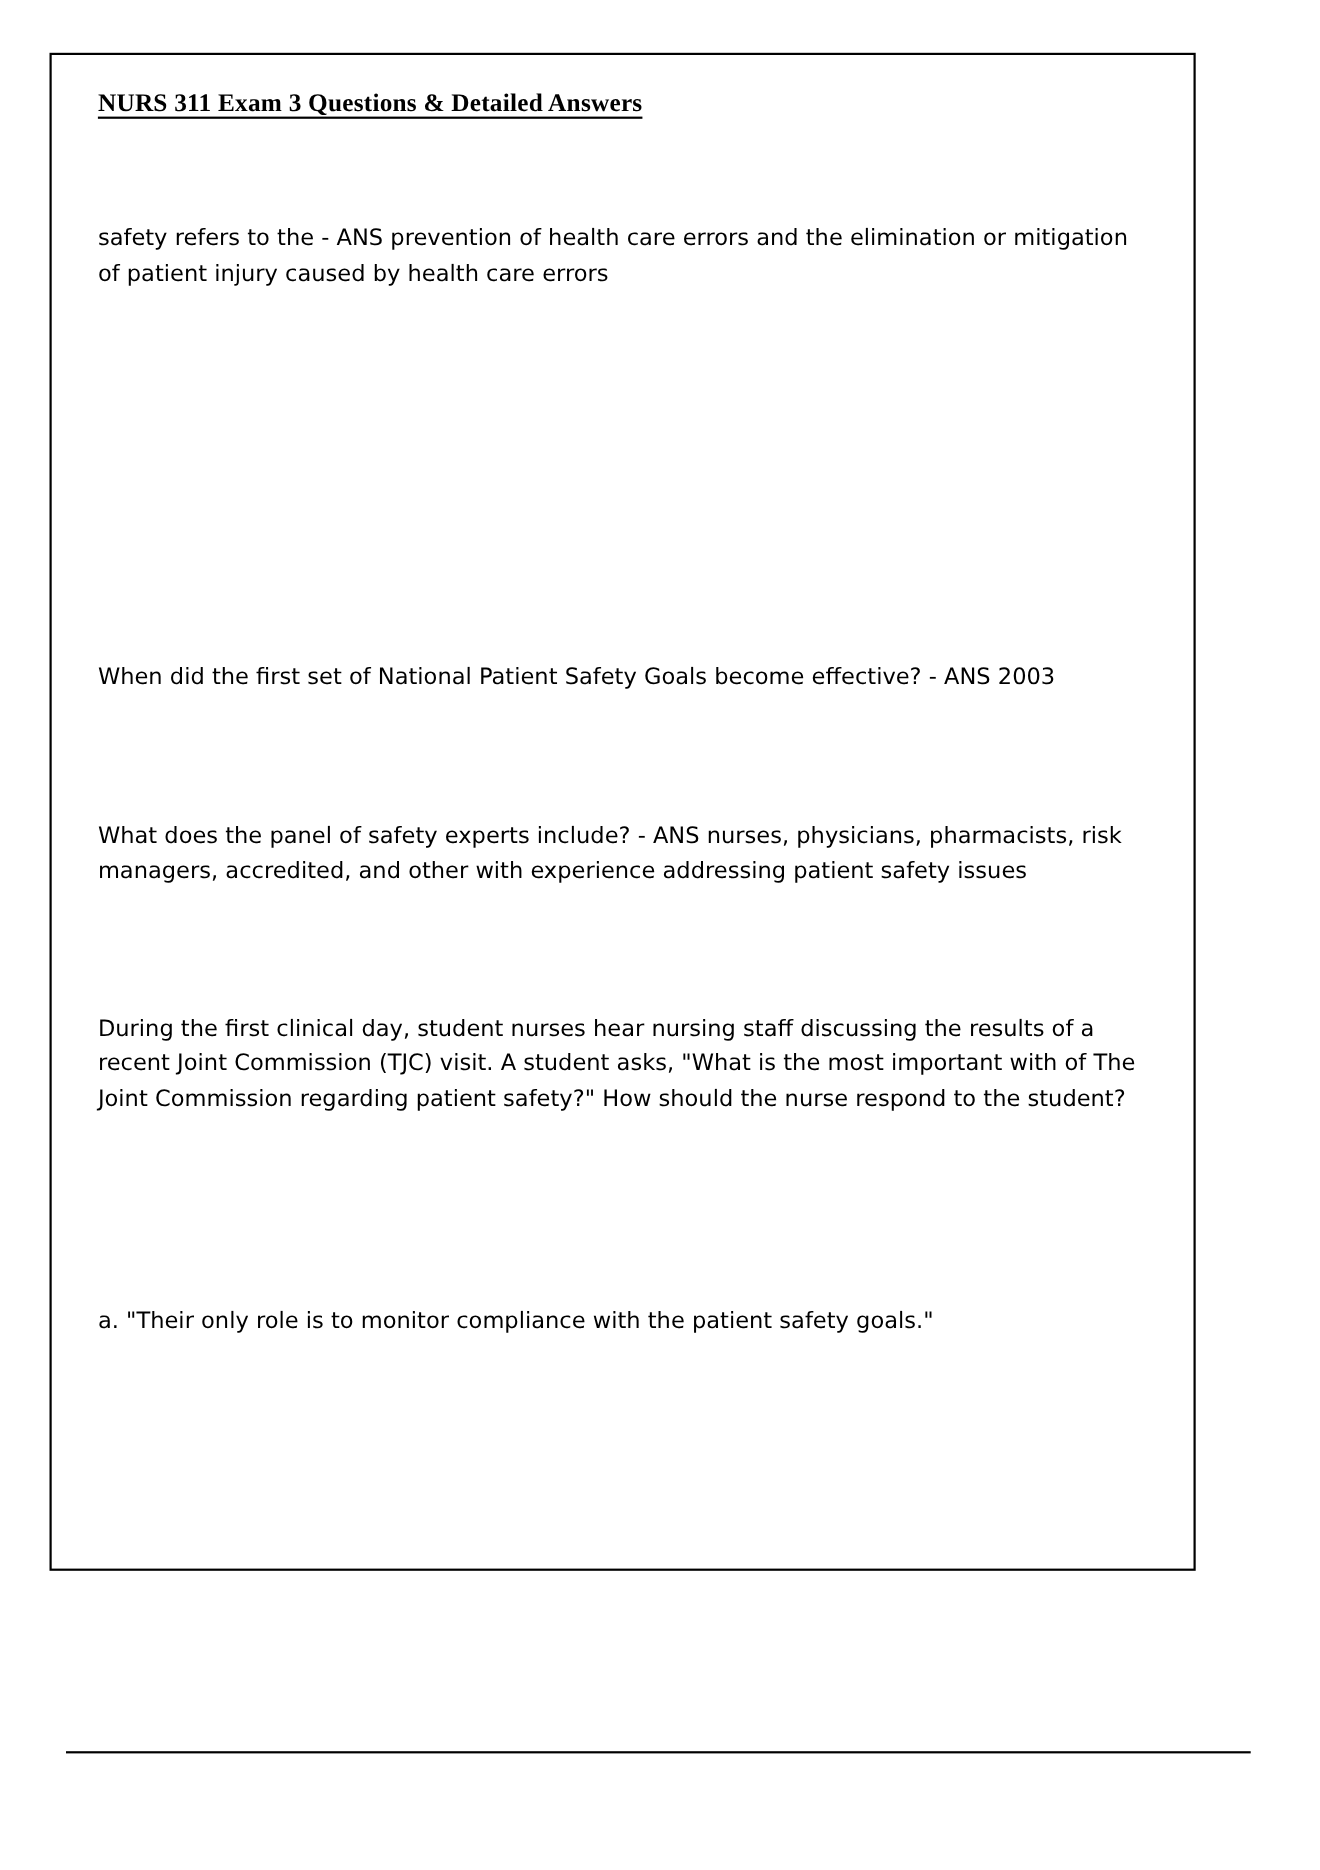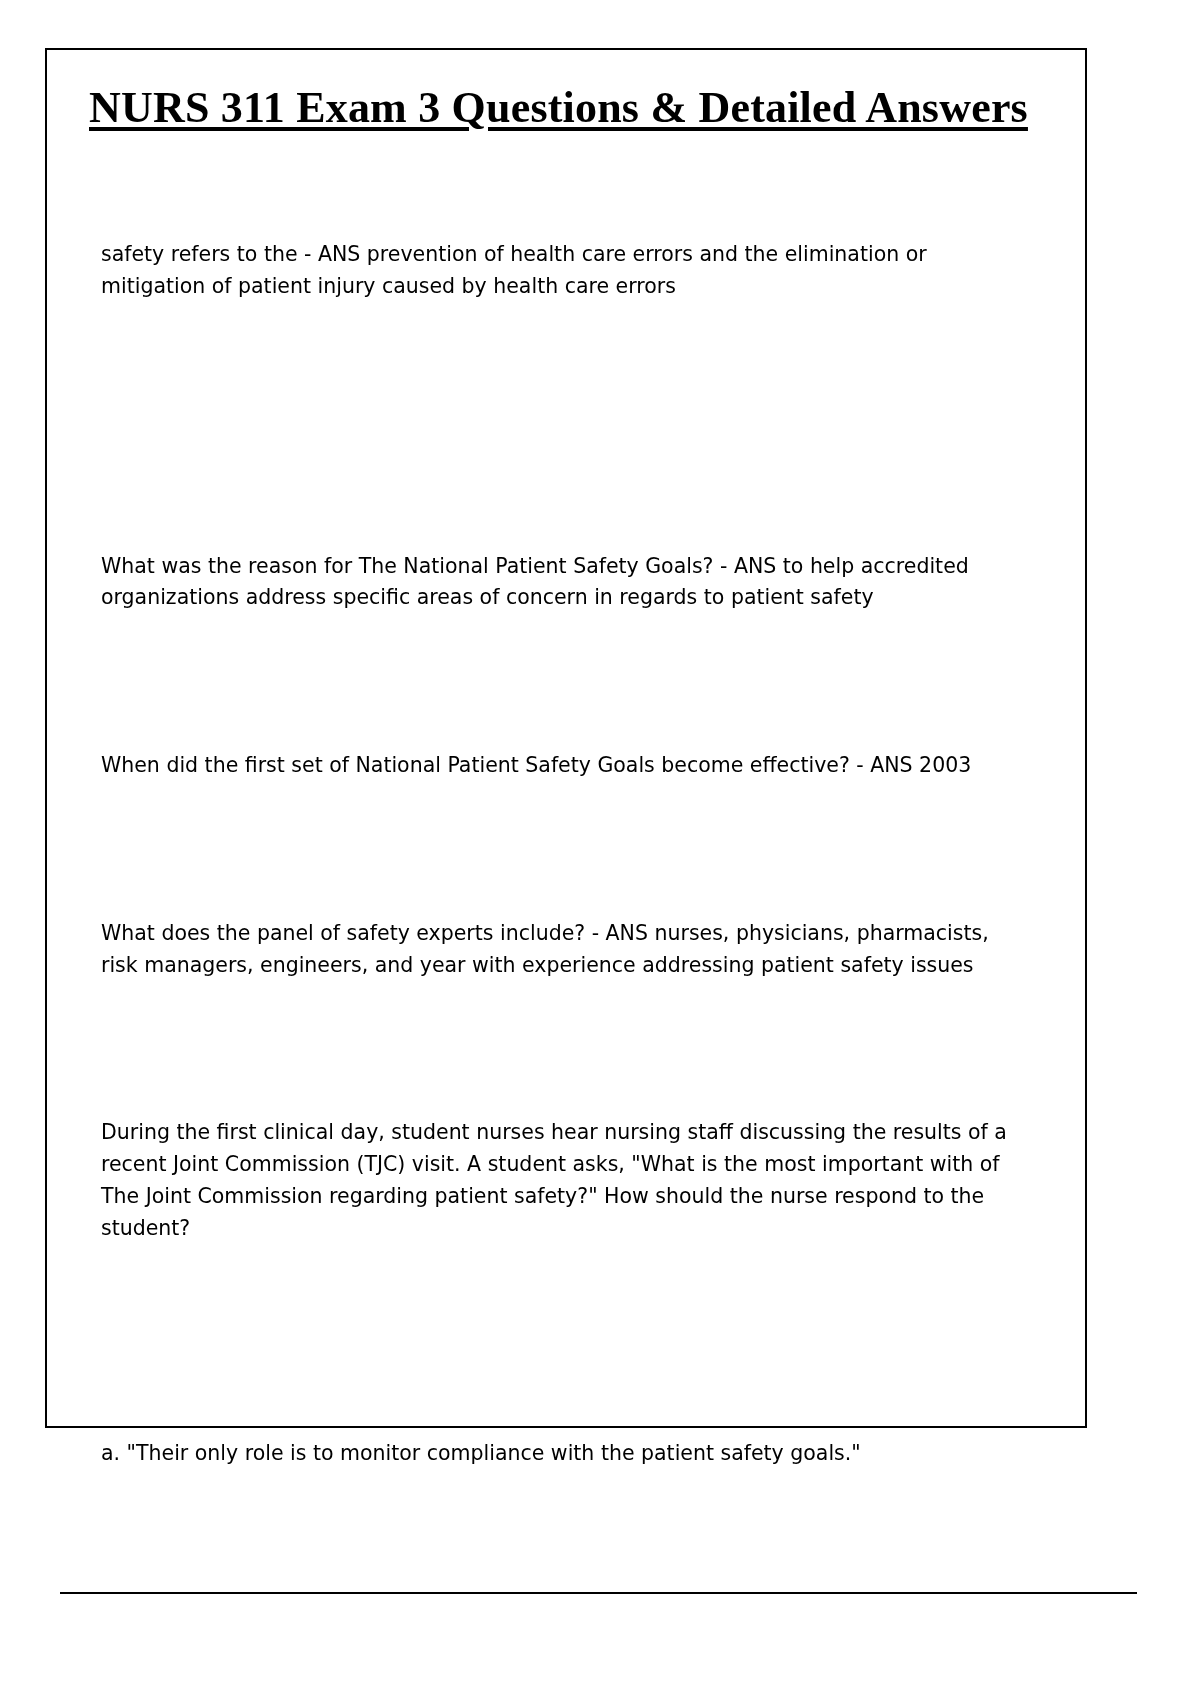--- a/index.html
+++ b/index.html
@@ -24,33 +24,33 @@
     border: 2px solid #000000;
     background: #ffffff;
     box-sizing: border-box;
   }
   .page-inner {
     padding: 30px 42px 0 42px;
   }
   .doc-title {
     font-family: "Liberation Serif", serif;
     font-weight: bold;
-    font-size: 44px;
+    font-size: 23px;
     line-height: 1.25;
     text-decoration: underline;
     text-underline-offset: 5px;
     margin: 0 0 10px 0;
     letter-spacing: 0.2px;
     white-space: nowrap;
   }
   .qa-block {
     font-family: "DejaVu Sans", sans-serif;
     font-size: 20.5px;
     line-height: 1.55;
-    margin: 12px;
+    margin: 0;
     padding: 0;
   }
   .qa-spacer-1 { height: 82px; }
   .qa-spacer   { height: 58px; }
   .qa-spacer-big { height: 112px; }
 
   .bottom-rule {
     position: absolute;
     left: 60px;
     top: 1592px;
@@ -69,29 +69,28 @@
 
     <div class="qa-spacer-1"></div>
 
     <p class="qa-block">safety refers to the - ANS prevention of health care errors and the elimination or mitigation of patient injury caused by health care errors</p>
 
     <div class="qa-spacer-big"></div>
 
 
     <div class="qa-spacer-big"></div>
 
-    <p class="qa-block">What was the reason for The National Patient Safety Goals? - ANS to help accredited organizations address specific areas of concern in regards to patient safety</p>
 
     <div class="qa-spacer-big"></div>
 
     <p class="qa-block">When did the first set of National Patient Safety Goals become effective? - ANS 2003</p>
 
     <div class="qa-spacer-big"></div>
 
-    <p class="qa-block">What does the panel of safety experts include? - ANS nurses, physicians, pharmacists, risk managers, engineers, and year with experience addressing patient safety issues</p>
+    <p class="qa-block">What does the panel of safety experts include? - ANS nurses, physicians, pharmacists, risk managers, accredited, and other with experience addressing patient safety issues</p>
 
     <div class="qa-spacer-big"></div>
 
     <p class="qa-block">During the first clinical day, student nurses hear nursing staff discussing the results of a recent Joint Commission (TJC) visit. A student asks, "What is the most important with of The Joint Commission regarding patient safety?" How should the nurse respond to the student?</p>
 
     <div class="qa-spacer-big"></div>
     <div class="qa-spacer"></div>
 
     <p class="qa-block">a. "Their only role is to monitor compliance with the patient safety goals."</p>
 

